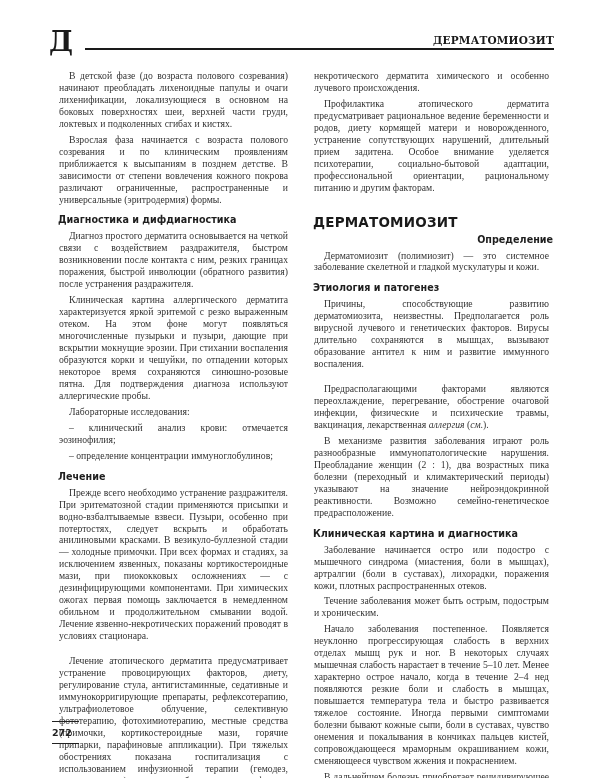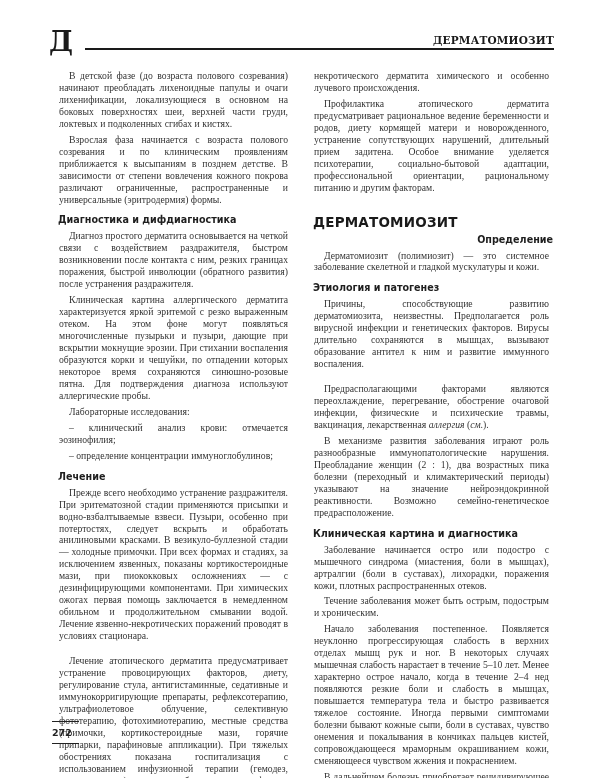--- a/index.html
+++ b/index.html
@@ -52,21 +52,21 @@
   <div class="col right">
     <p class="noindent">некротического дерматита химического и особенно лучевого происхождения.</p>
     <p>Профилактика атопического дерматита предусматривает рациональное ведение беременности и родов, диету кормящей матери и новорожденного, устранение сопутствующих нарушений, длительный прием задитена. Особое внимание уделяется психотерапии, социально-бытовой адаптации, профессиональной ориентации, рациональному питанию и другим факторам.</p>
 
     <div class="h1">ДЕРМАТОМИОЗИТ</div>
 
     <div class="h2">Определение</div>
     <p>Дерматомиозит (полимиозит) — это системное заболевание скелетной и гладкой мускулатуры и кожи.</p>
 
     <div class="h2">Этиология и патогенез</div>
-    <p>Причины, способствующие развитию дерматомиозита, неизвестны. Предполагается роль вирусной инфекции и генетических факторов. Вирусы длительно сохраняются в мышцах, вызывают образование антител к ним и развитие иммунного воспаления.</p>
+    <p>Причины, способствующие развитию дерматомиозита, неизвестны. Предполагается роль вирусной лучевого и генетических факторов. Вирусы длительно сохраняются в мышцах, вызывают образование антител к ним и развитие иммунного воспаления.</p>
     <div class="gap"></div>
     <p><span>Предрасполагающими факторами являются переохлаждение, перегревание, обострение очаговой инфекции, физические и психические травмы, вакцинация, лекарственная </span><span class="it">аллергия</span><span> (</span><span class="it">см.</span><span>).</span></p>
     <p>В механизме развития заболевания играют роль разнообразные иммунопатологические нарушения. Преобладание женщин (2 : 1), два возрастных пика болезни (переходный и климактерический периоды) указывают на значение нейроэндокринной реактивности. Возможно семейно-генетическое предрасположение.</p>
 
     <div class="h2">Клиническая картина и диагностика</div>
     <p>Заболевание начинается остро или подостро с мышечного синдрома (миастения, боли в мышцах), артралгии (боли в суставах), лихорадки, поражения кожи, плотных распространенных отеков.</p>
     <p>Течение заболевания может быть острым, подострым и хроническим.</p>
     <p>Начало заболевания постепенное. Появляется неуклонно прогрессирующая слабость в верхних отделах мышц рук и ног. В некоторых случаях мышечная слабость нарастает в течение 5–10 лет. Менее характерно острое начало, когда в течение 2–4 нед появляются резкие боли и слабость в мышцах, повышается температура тела и быстро развивается тяжелое состояние. Иногда первыми симптомами болезни бывают кожные сыпи, боли в суставах, чувство онемения и покалывания в кончиках пальцев кистей, сопровождающееся мраморным окрашиванием кожи, сменяющееся чувством жжения и покраснением.</p>
     <p>В дальнейшем болезнь приобретает рецидивирующее течение. Поражение скелетных мышц наблюдается у всех больных в виде мышечной боли при движении и даже в покое, при надавливании и нарастающей мышечной слабости. Особенно характерна резко выраженная слабость мышц верхних отделов рук и ног, а также мышц шеи. Больному трудно подняться с постели, умыться, причесаться, одеться, войти в транспорт, так как трудно поднять ногу на подножку. В очень тяжелых случаях</p>
   </div>

